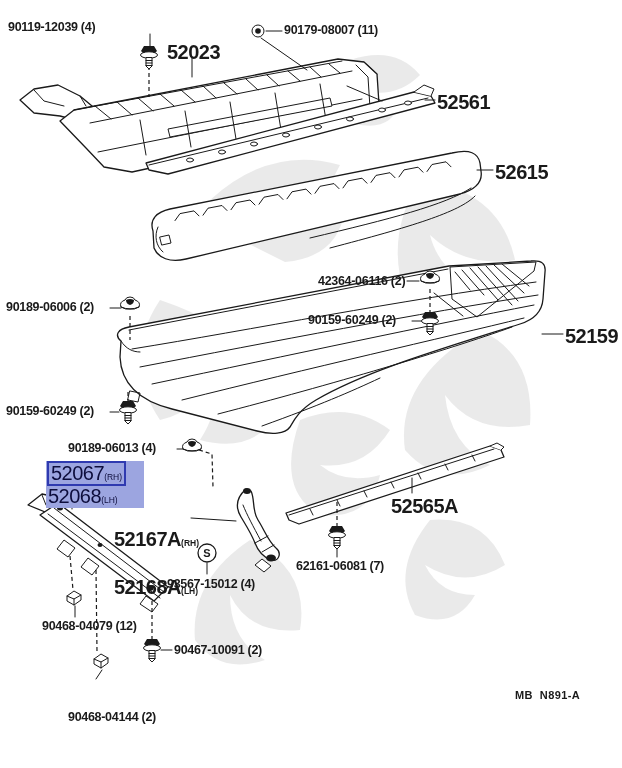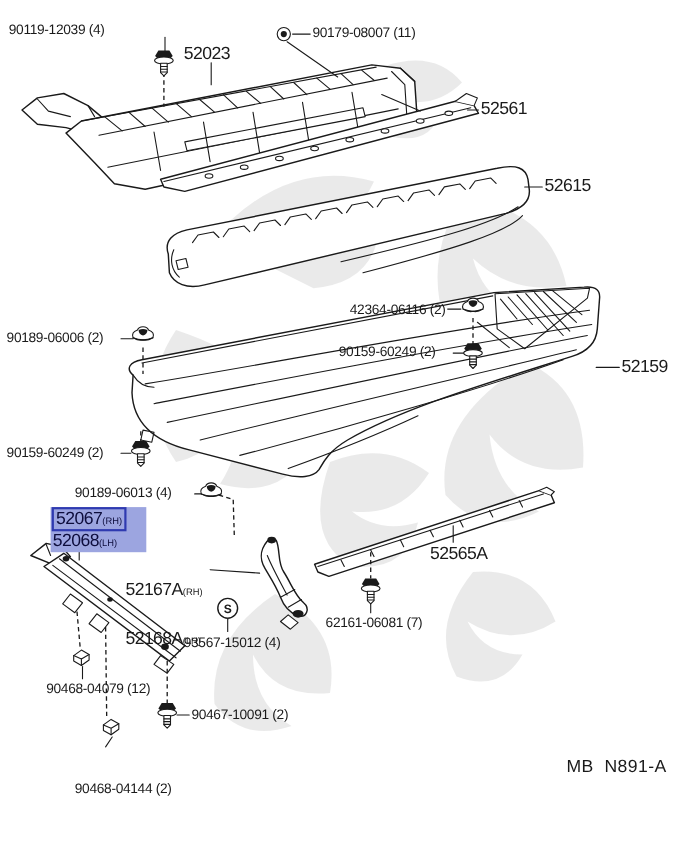--- a/index.html
+++ b/index.html
@@ -12,25 +12,25 @@
         font-family:"Liberation Sans",sans-serif;}
   .page svg{position:absolute;left:0;top:0;}
   .ln{fill:none;stroke:var(--ink);stroke-width:1.3;stroke-linejoin:round;stroke-linecap:round;}
   .thin{stroke-width:1;}
   .lnf{fill:#fff;stroke:var(--ink);stroke-width:1.3;stroke-linejoin:round;}
   .lnf.thin{stroke-width:1;}
   .dash{fill:none;stroke:var(--ink);stroke-width:1.2;stroke-dasharray:4 3;stroke-linecap:butt;}
   .blob{fill:var(--ink);stroke:none;}
   .wm{fill:var(--watermark);opacity:.55;stroke:none;}
   .stext{font:700 11px "Liberation Sans",sans-serif;fill:var(--ink);text-anchor:middle;}
-  .lbl{position:absolute;font-weight:400;font-size:12.5px;line-height:1.1;color:var(--ink);
+  .lbl{position:absolute;font-weight:700;font-size:12.5px;line-height:1.1;color:var(--ink);
        white-space:pre;letter-spacing:-.3px;}
-  .big{font-size:16px;letter-spacing:-.5px;line-height:1.05;}
+  .big{font-size:20px;letter-spacing:-.5px;line-height:1.05;}
   .suffix{font-size:8.5px;letter-spacing:0;}
-  .code{font-size:16px;letter-spacing:.4px;}
+  .code{font-size:11px;letter-spacing:.4px;}
   .hl{position:absolute;left:46px;top:461px;background:var(--highlight-bg);color:var(--highlight-text);
       padding:1px 3px 1px 2px;}
   .hl .inner{display:inline-block;border:2px solid var(--highlight-border);padding:0 2px;margin:-1px 15px 0 -1px;}
 </style>
 </head>
 <body>
 
 <div class="page">
 
 <svg width="622" height="768" viewBox="0 0 622 768">

